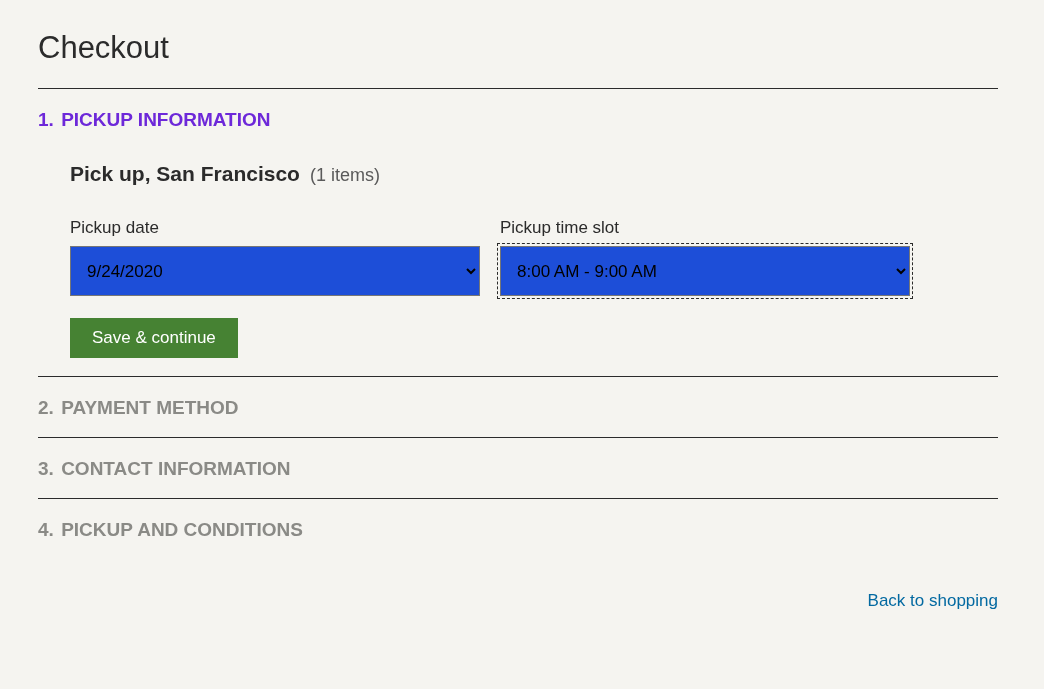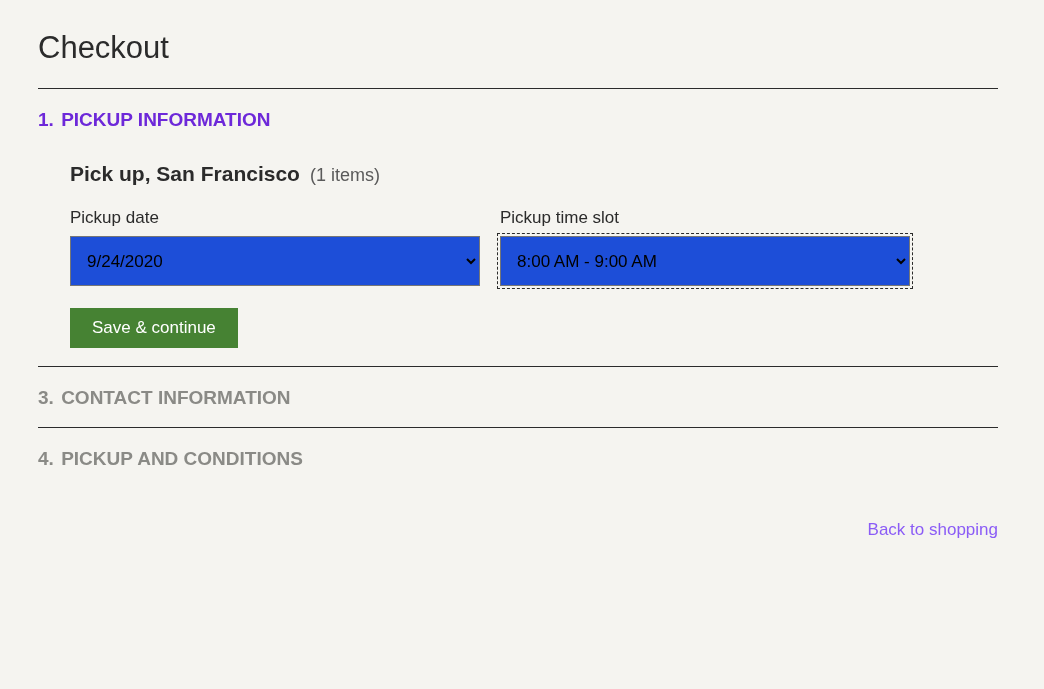--- a/index.html
+++ b/index.html
@@ -62,20 +62,21 @@
     }
     .form-row {
       display: flex;
       gap: 20px;
       margin-bottom: 22px;
     }
     .form-field {
       display: flex;
       flex-direction: column;
       width: 410px;
+      margin-top: 10px;
     }
     .field-label {
       font-size: 17px;
       font-weight: 400;
       margin-bottom: 8px;
     }
     select.control {
       height: 50px;
       padding: 0 12px;
       font-size: 17px;
@@ -99,21 +100,21 @@
     }
     .actions {
       display: flex;
       justify-content: flex-end;
       align-items: center;
       gap: 66px;
       padding-top: 32px;
     }
     .link-back {
       font-size: 17px;
-      color: #8b5cf6;
+      color: #0369a1;
       cursor: pointer;
     }
     .btn-place {
       background: #bfbfbc;
       color: #ffffff;
       border: none;
       font-size: 17px;
       padding: 14px 0;
       width: 252px;
       text-align: center;
@@ -153,20 +154,26 @@
             <option>8:00 AM - 9:00 AM</option>
           </select>
         </div>
       </div>
 
       <button class="btn-primary">Save &amp; continue</button>
 
     </div>
   </div>
 
+  <div class="section">
+    <div class="section-heading muted">
+      <span class="num">2.</span>
+      <span>PAYMENT METHOD</span>
+    </div>
+  </div>
 
   <div class="section">
     <div class="section-heading muted">
       <span class="num">3.</span>
       <span>CONTACT INFORMATION</span>
     </div>
   </div>
 
   <div class="section last">
     <div class="section-heading muted">

